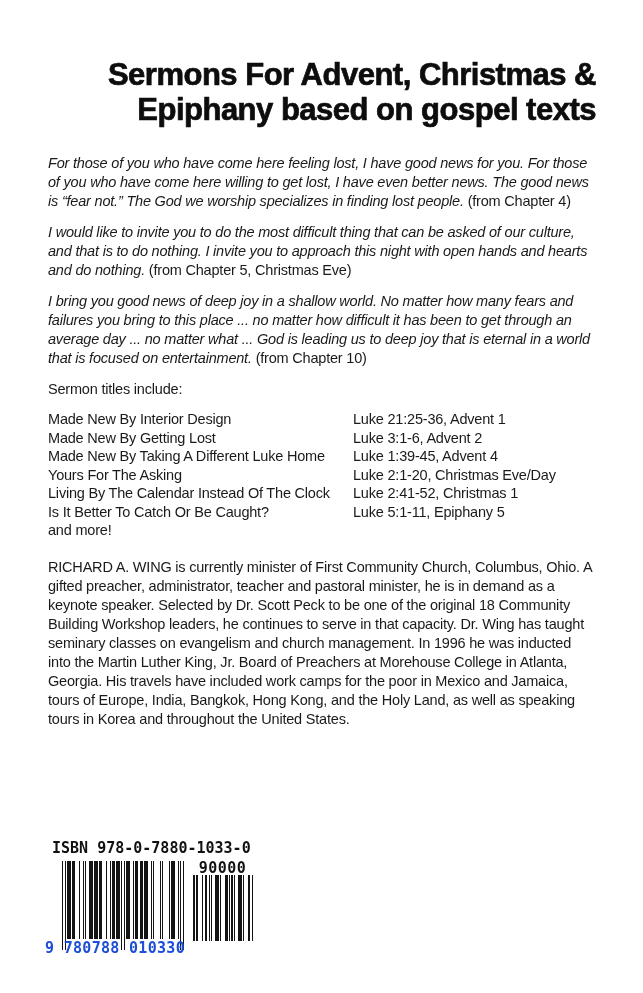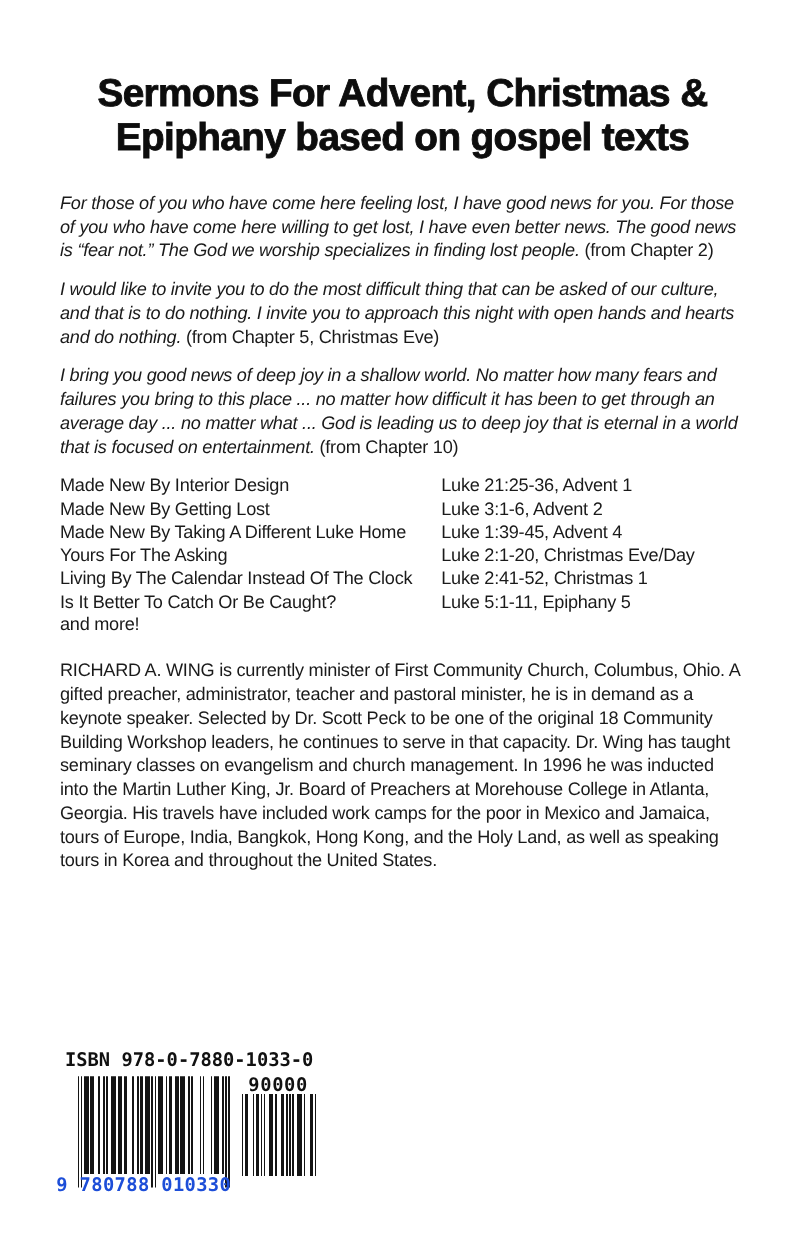--- a/index.html
+++ b/index.html
@@ -17,21 +17,21 @@
     background: #ffffff;
   }
   .content {
     padding: 57px 47px 0 48px;
   }
   .title {
     font-size: 31px;
     line-height: 35px;
     font-weight: 700;
     letter-spacing: -0.5px;
-    text-align: center;
+    text-align: right;
     white-space: pre-line;
     color: #0d0d0d;
     -webkit-text-stroke: 0.7px #0d0d0d;
     margin-bottom: 27px;
   }
   p, .sermons { font-size: 14.5px; line-height: 19px; letter-spacing: -0.2px; }
   .quote { font-style: italic; margin-bottom: 12px; }
   .quote .cite { font-style: normal; }
   .desc { margin-bottom: 10px; }
   .label { margin-bottom: 11px; }
@@ -82,27 +82,28 @@
 </style>
 </head>
 <body>
 
 <div class="page">
   <div class="content">
 
     <h1 class="title">Sermons For Advent, Christmas &amp;
 Epiphany based on gospel texts</h1>
 
-    <p class="quote"><span>For those of you who have come here feeling lost, I have good news for you. For those of you who have come here willing to get lost, I have even better news. The good news is “fear not.” The God we worship specializes in finding lost people.</span> <span class="cite">(from Chapter 2)</span></p>
+    <p class="quote"><span>For those of you who have come here feeling lost, I have good news for you. For those of you who have come here willing to get lost, I have even better news. The good news is “fear not.” The God we worship specializes in finding lost people.</span> <span class="cite">(from Chapter 4)</span></p>
 
     <p class="quote"><span>I would like to invite you to do the most difficult thing that can be asked of our culture, and that is to do nothing. I invite you to approach this night with open hands and hearts and do nothing.</span>  <span class="cite">(from Chapter 5, Christmas Eve)</span></p>
 
     <p class="quote"><span>I bring you good news of deep joy in a shallow world. No matter how many fears and failures you bring to this place ... no matter how difficult it has been to get through an average day ... no matter what ... God is leading us to deep joy that is eternal in a world that is focused on entertainment.</span> <span class="cite">(from Chapter 10)</span></p>
 
 
+    <p class="label">Sermon titles include:</p>
 
     <div class="sermons">
       <div class="sermon-row"><span>Made New By Interior Design</span><span>Luke 21:25-36, Advent 1</span></div>
       <div class="sermon-row"><span>Made New By Getting Lost</span><span>Luke 3:1-6, Advent 2</span></div>
       <div class="sermon-row"><span>Made New By Taking A Different Luke Home</span><span>Luke 1:39-45, Advent 4</span></div>
       <div class="sermon-row"><span>Yours For The Asking</span><span>Luke 2:1-20, Christmas Eve/Day</span></div>
       <div class="sermon-row"><span>Living By The Calendar Instead Of The Clock</span><span>Luke 2:41-52, Christmas 1</span></div>
       <div class="sermon-row"><span>Is It Better To Catch Or Be Caught?</span><span>Luke 5:1-11, Epiphany 5</span></div>
       <div class="more">and more!</div>
     </div>

